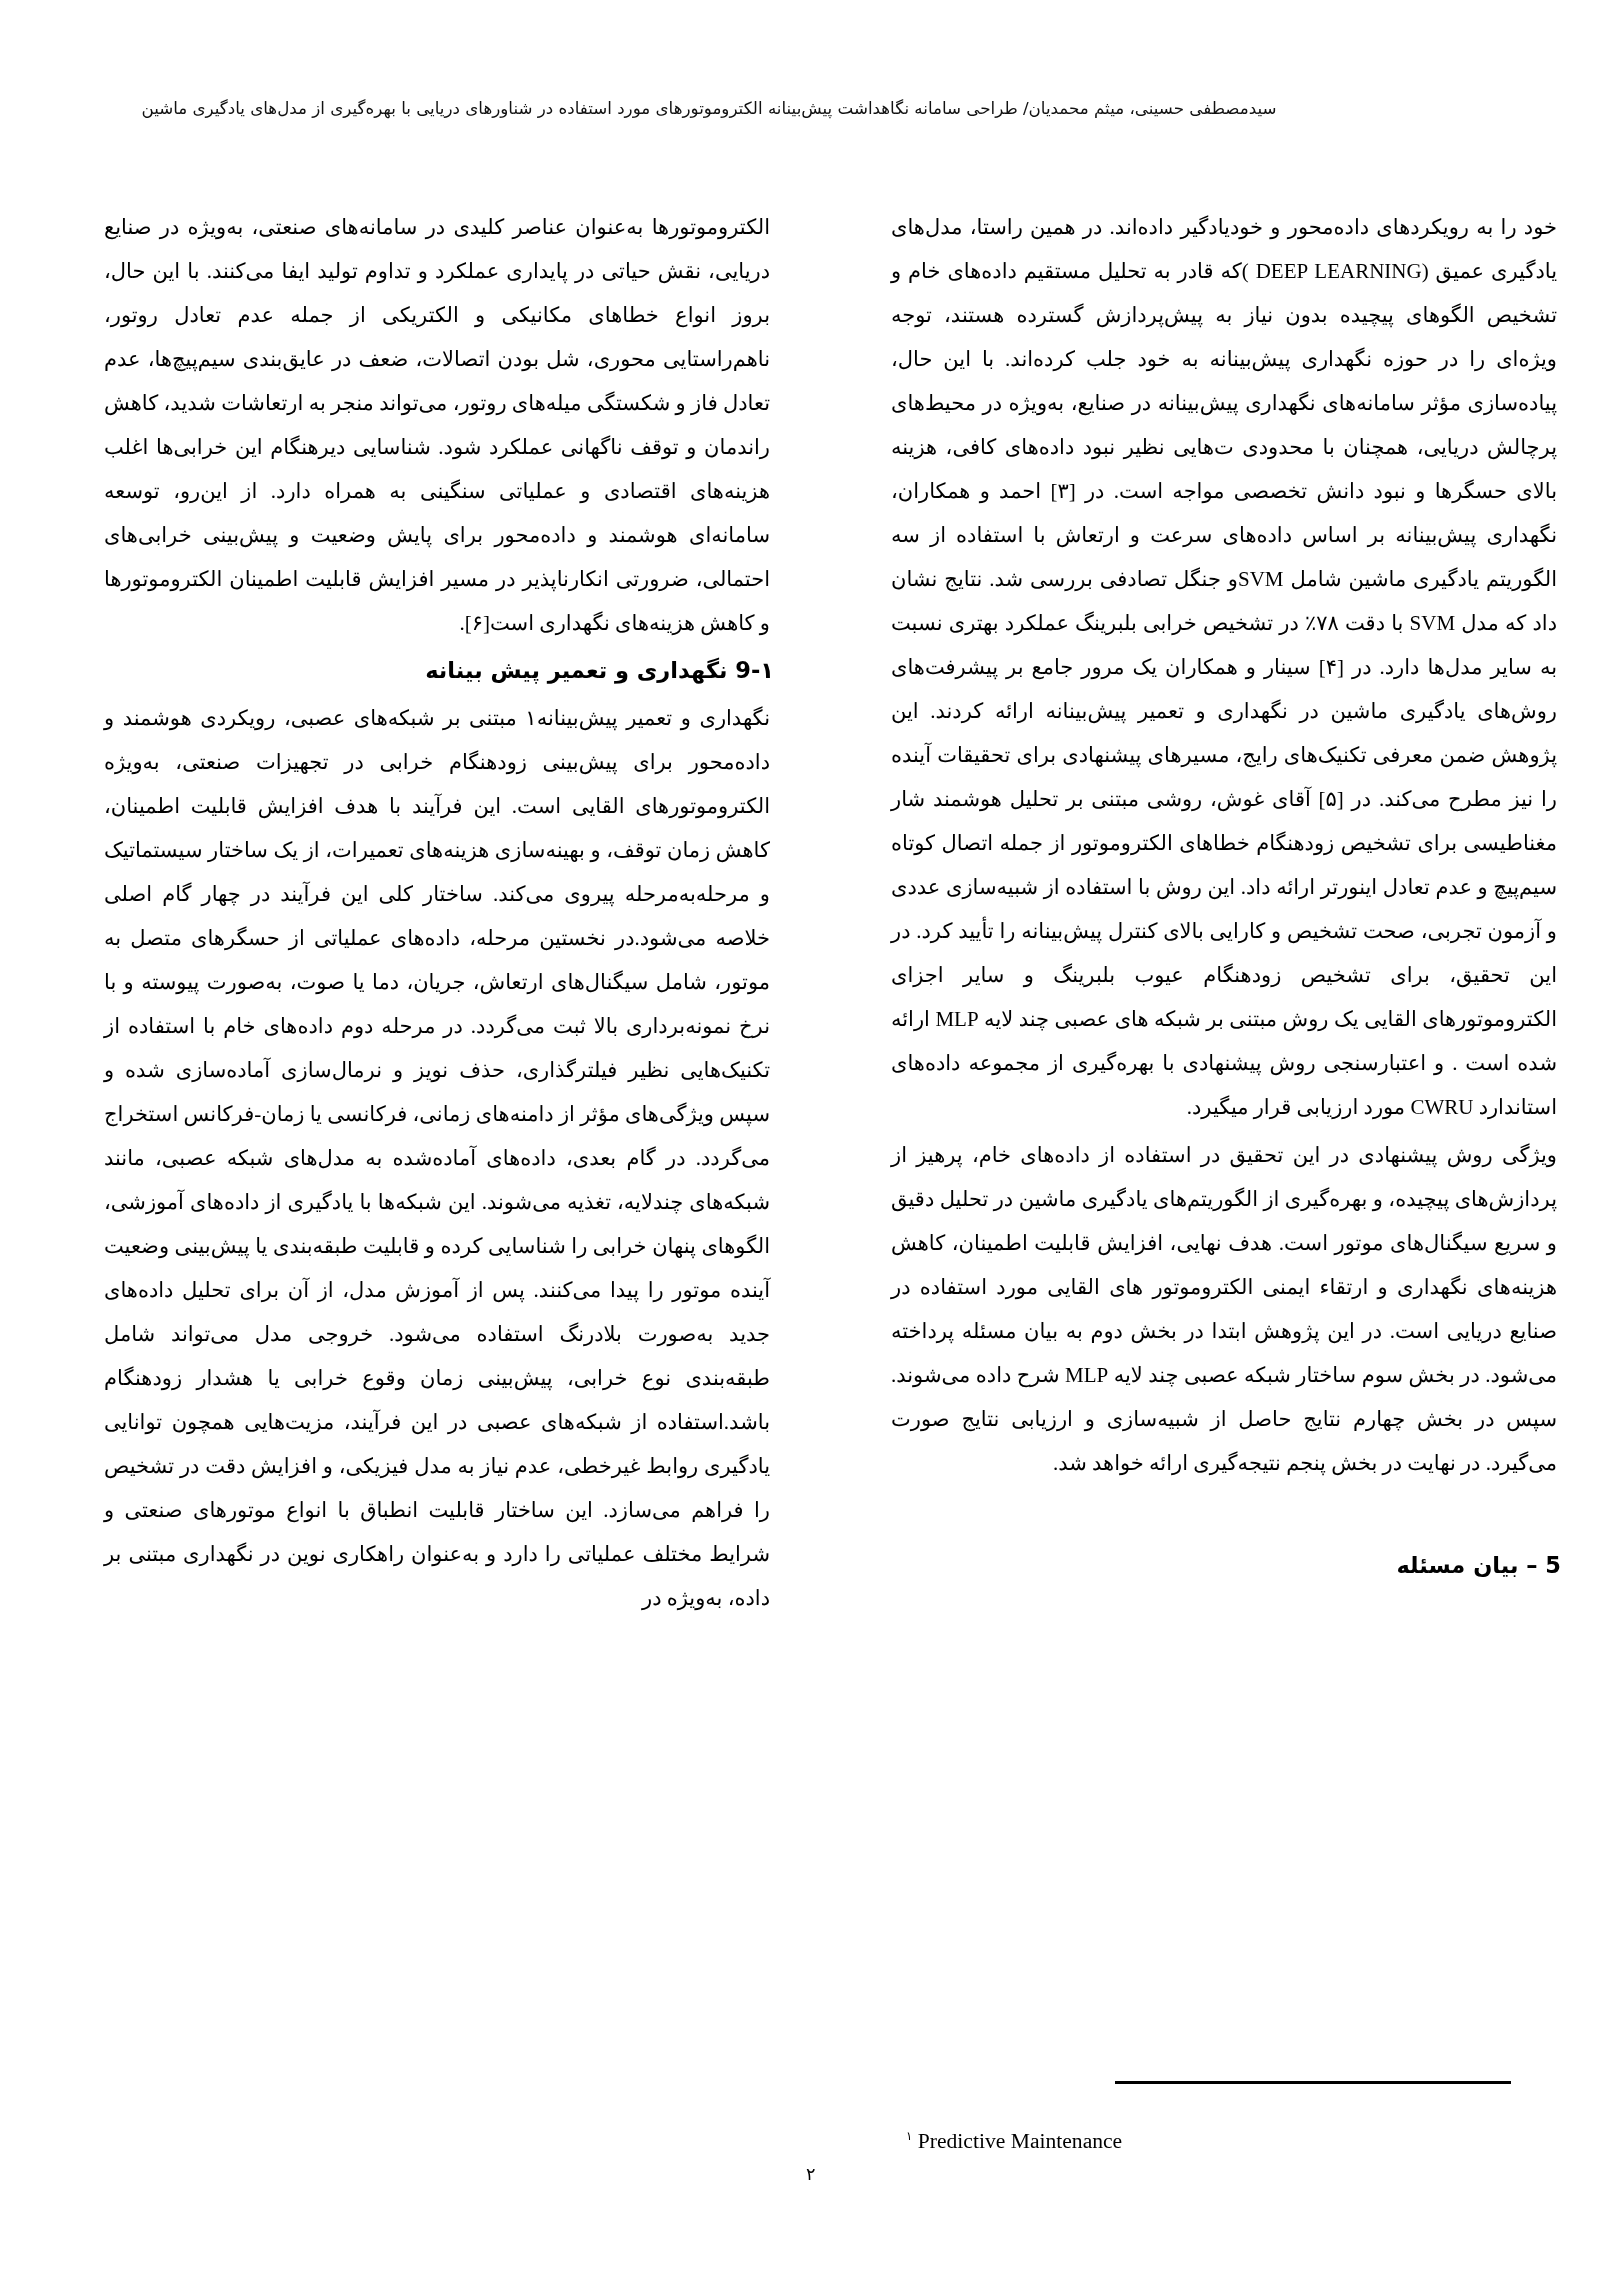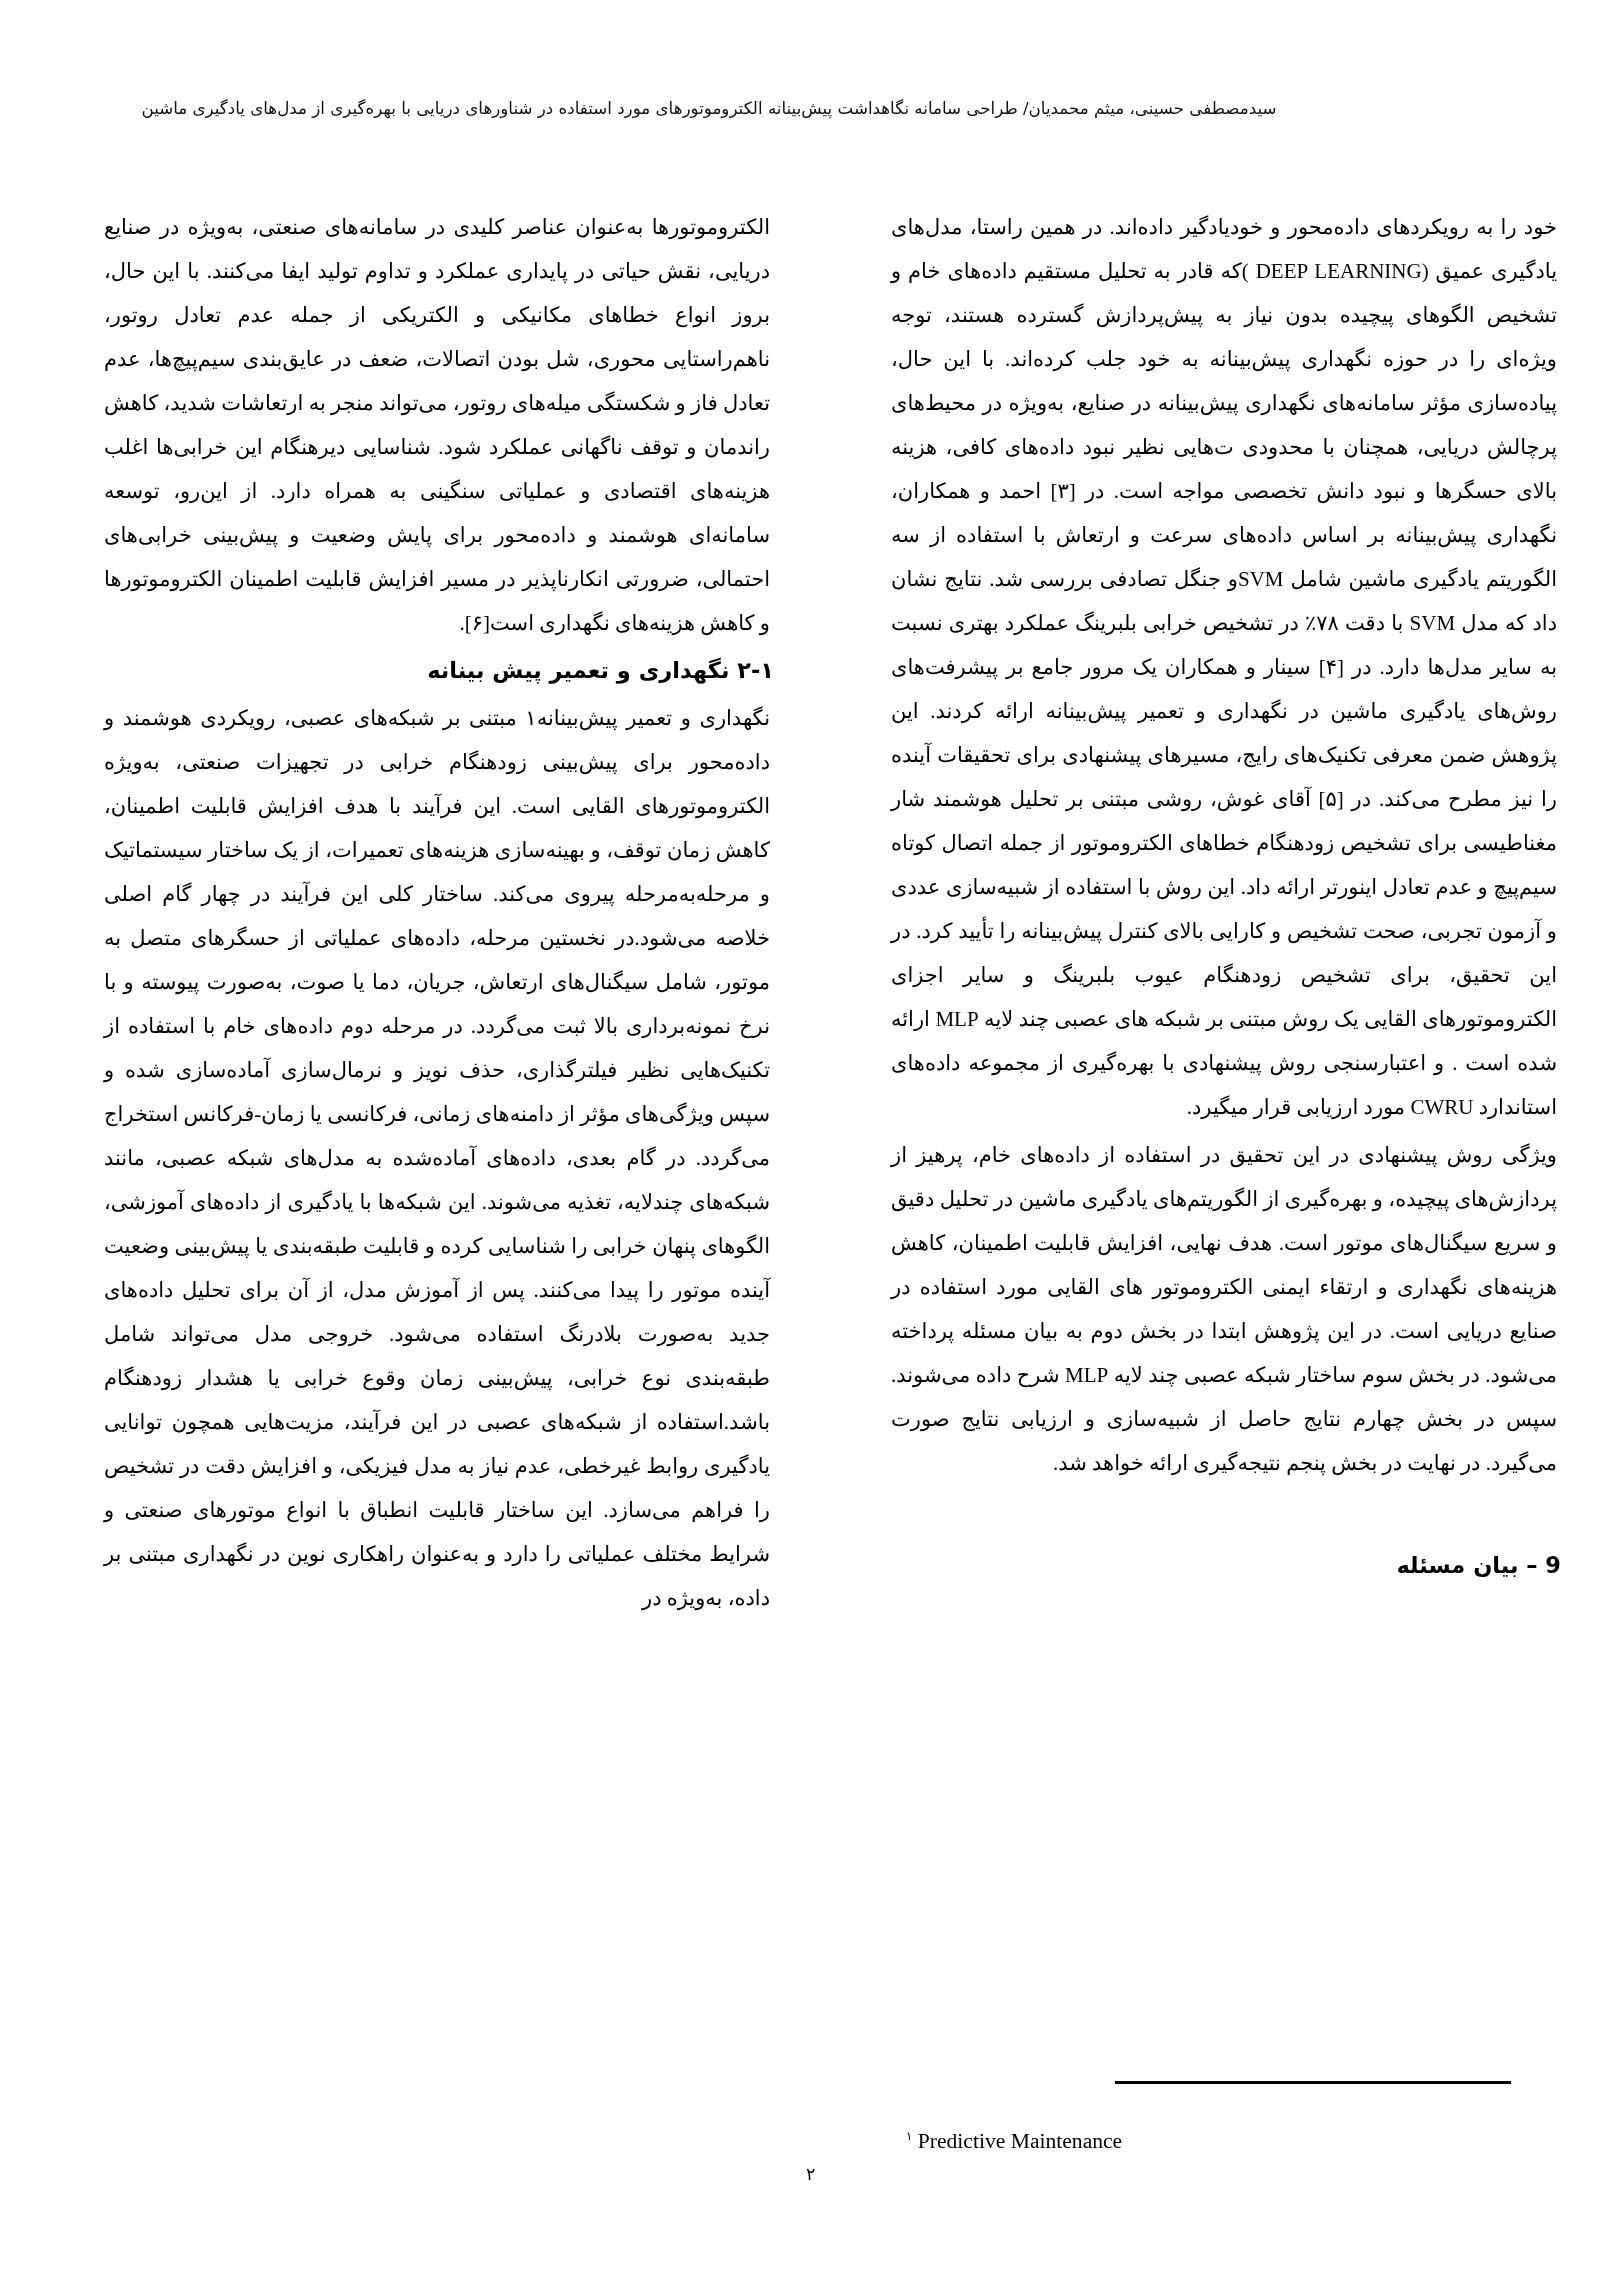--- a/index.html
+++ b/index.html
@@ -40,26 +40,26 @@
   }
 </style>
 </head>
 <body>
 
 <div class="running-header">سیدمصطفی حسینی، میثم محمدیان/ طراحی سامانه نگاهداشت پیش‌بینانه الکتروموتورهای مورد استفاده در شناورهای دریایی با بهره‌گیری از مدل‌های یادگیری ماشین</div>
 
 <div class="col col-right">
   <p class="para">خود را به رویکردهای داده‌محور و خودیادگیر داده‌اند. در همین راستا، مدل‌های یادگیری عمیق (DEEP LEARNING )که قادر به تحلیل مستقیم داده‌های خام و تشخیص الگوهای پیچیده بدون نیاز به پیش‌پردازش گسترده هستند، توجه ویژه‌ای را در حوزه نگهداری پیش‌بینانه به خود جلب کرده‌اند. با این حال، پیاده‌سازی مؤثر سامانه‌های نگهداری پیش‌بینانه در صنایع، به‌ویژه در محیط‌های پرچالش دریایی، همچنان با محدودی ت‌هایی نظیر نبود داده‌های کافی، هزینه بالای حسگرها و نبود دانش تخصصی مواجه است. در [۳] احمد و همکاران، نگهداری پیش‌بینانه بر اساس داده‌های سرعت و ارتعاش با استفاده از سه الگوریتم یادگیری ماشین شامل SVMو جنگل تصادفی بررسی شد. نتایج نشان داد که مدل SVM با دقت ۷۸٪ در تشخیص خرابی بلبرینگ عملکرد بهتری نسبت به سایر مدل‌ها دارد. در [۴] سینار و همکاران یک مرور جامع بر پیشرفت‌های روش‌های یادگیری ماشین در نگهداری و تعمیر پیش‌بینانه ارائه کردند. این پژوهش ضمن معرفی تکنیک‌های رایج، مسیرهای پیشنهادی برای تحقیقات آینده را نیز مطرح می‌کند. در [۵] آقای غوش، روشی مبتنی بر تحلیل هوشمند شار مغناطیسی برای تشخیص زودهنگام خطاهای الکتروموتور از جمله اتصال کوتاه سیم‌پیچ و عدم تعادل اینورتر ارائه داد. این روش با استفاده از شبیه‌سازی عددی و آزمون تجربی، صحت تشخیص و کارایی بالای کنترل پیش‌بینانه را تأیید کرد. در این تحقیق، برای تشخیص زودهنگام عیوب بلبرینگ و سایر اجزای الکتروموتورهای القایی یک روش مبتنی بر شبکه های عصبی چند لایه MLP ارائه شده است . و اعتبارسنجی روش پیشنهادی با بهره‌گیری از مجموعه داده‌های استاندارد CWRU مورد ارزیابی قرار میگیرد.</p>
   <p class="para">ویژگی روش پیشنهادی در این تحقیق در استفاده از داده‌های خام، پرهیز از پردازش‌های پیچیده، و بهره‌گیری از الگوریتم‌های یادگیری ماشین در تحلیل دقیق و سریع سیگنال‌های موتور است. هدف نهایی، افزایش قابلیت اطمینان، کاهش هزینه‌های نگهداری و ارتقاء ایمنی الکتروموتور های القایی مورد استفاده در صنایع دریایی است. در این پژوهش ابتدا در بخش دوم به بیان مسئله پرداخته می‌شود. در بخش سوم ساختار شبکه عصبی چند لایه MLP شرح داده می‌شوند. سپس در بخش چهارم نتایج حاصل از شبیه‌سازی و ارزیابی نتایج صورت می‌گیرد. در نهایت در بخش پنجم نتیجه‌گیری ارائه خواهد شد.</p>
-  <h2 class="section-heading heading-2">9 – بیان مسئله</h2>
+  <h2 class="section-heading heading-2">5 – بیان مسئله</h2>
 </div>
 
 <div class="col col-left">
   <p class="para">الکتروموتورها به‌عنوان عناصر کلیدی در سامانه‌های صنعتی، به‌ویژه در صنایع دریایی، نقش حیاتی در پایداری عملکرد و تداوم تولید ایفا می‌کنند. با این حال، بروز انواع خطاهای مکانیکی و الکتریکی از جمله عدم تعادل روتور، ناهم‌راستایی محوری، شل بودن اتصالات، ضعف در عایق‌بندی سیم‌پیچ‌ها، عدم تعادل فاز و شکستگی میله‌های روتور، می‌تواند منجر به ارتعاشات شدید، کاهش راندمان و توقف ناگهانی عملکرد شود. شناسایی دیرهنگام این خرابی‌ها اغلب هزینه‌های اقتصادی و عملیاتی سنگینی به همراه دارد. از این‌رو، توسعه سامانه‌ای هوشمند و داده‌محور برای پایش وضعیت و پیش‌بینی خرابی‌های احتمالی، ضرورتی انکارناپذیر در مسیر افزایش قابلیت اطمینان الکتروموتورها و کاهش هزینه‌های نگهداری است[۶].</p>
-  <h3 class="section-heading">۲-۱ نگهداری و تعمیر پیش بینانه</h3>
+  <h3 class="section-heading">9-۱ نگهداری و تعمیر پیش بینانه</h3>
   <p class="para">نگهداری و تعمیر پیش‌بینانه۱ مبتنی بر شبکه‌های عصبی، رویکردی هوشمند و داده‌محور برای پیش‌بینی زودهنگام خرابی در تجهیزات صنعتی، به‌ویژه الکتروموتورهای القایی است. این فرآیند با هدف افزایش قابلیت اطمینان، کاهش زمان توقف، و بهینه‌سازی هزینه‌های تعمیرات، از یک ساختار سیستماتیک و مرحله‌به‌مرحله پیروی می‌کند. ساختار کلی این فرآیند در چهار گام اصلی خلاصه می‌شود.در نخستین مرحله، داده‌های عملیاتی از حسگرهای متصل به موتور، شامل سیگنال‌های ارتعاش، جریان، دما یا صوت، به‌صورت پیوسته و با نرخ نمونه‌برداری بالا ثبت می‌گردد. در مرحله دوم داده‌های خام با استفاده از تکنیک‌هایی نظیر فیلترگذاری، حذف نویز و نرمال‌سازی آماده‌سازی شده و سپس ویژگی‌های مؤثر از دامنه‌های زمانی، فرکانسی یا زمان-فرکانس استخراج می‌گردد. در گام بعدی، داده‌های آماده‌شده به مدل‌های شبکه عصبی، مانند شبکه‌های چندلایه، تغذیه می‌شوند. این شبکه‌ها با یادگیری از داده‌های آموزشی، الگوهای پنهان خرابی را شناسایی کرده و قابلیت طبقه‌بندی یا پیش‌بینی وضعیت آینده موتور را پیدا می‌کنند. پس از آموزش مدل، از آن برای تحلیل داده‌های جدید به‌صورت بلادرنگ استفاده می‌شود. خروجی مدل می‌تواند شامل طبقه‌بندی نوع خرابی، پیش‌بینی زمان وقوع خرابی یا هشدار زودهنگام باشد.استفاده از شبکه‌های عصبی در این فرآیند، مزیت‌هایی همچون توانایی یادگیری روابط غیرخطی، عدم نیاز به مدل فیزیکی، و افزایش دقت در تشخیص را فراهم می‌سازد. این ساختار قابلیت انطباق با انواع موتورهای صنعتی و شرایط مختلف عملیاتی را دارد و به‌عنوان راهکاری نوین در نگهداری مبتنی بر داده، به‌ویژه در</p>
 </div>
 
 <div class="footnote-rule"></div>
 <div class="footnote">
   <sup>۱</sup>
   <span>Predictive  Maintenance</span>
 </div>
 
 <div class="page-number">۲</div>

